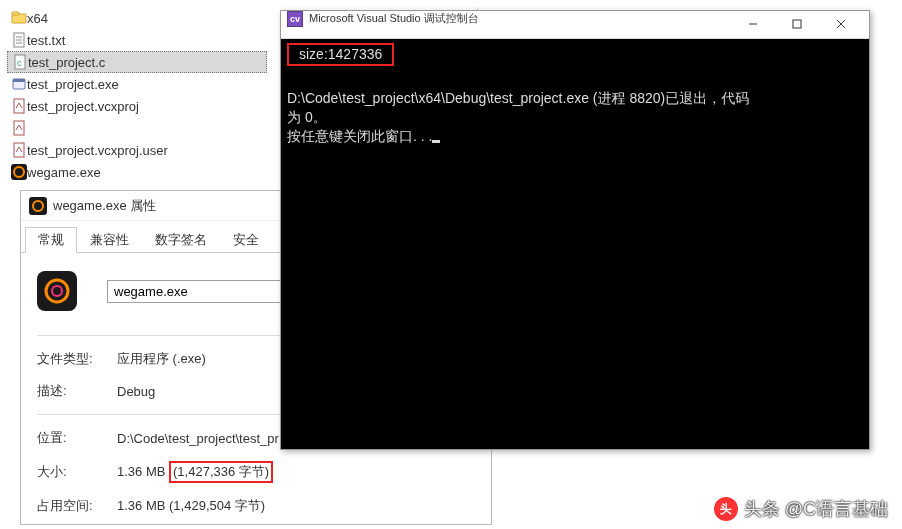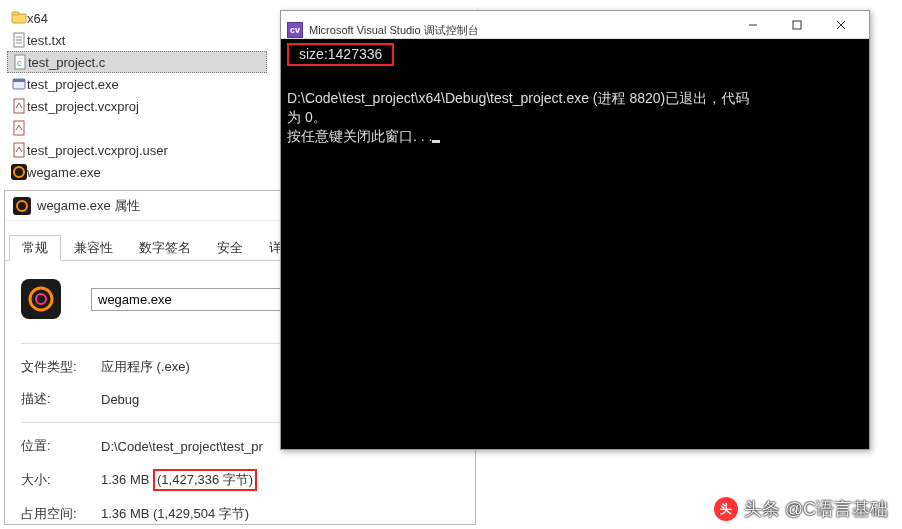--- a/index.html
+++ b/index.html
@@ -6,40 +6,40 @@
   body { width: 902px; height: 529px; background: #ffffff; position: relative; overflow: hidden; font-size: 13px; color: #333; }
   
   
   .file-list { position: absolute; left: 7px; top: 7px; width: 260px; }
   .file-item { display: flex; align-items: center; height: 22px; padding: 0 4px; gap: 0; cursor: default; }
   .file-item.selected { background: #d9d9d9; border: 1px dotted #777; }
   .file-item .icon { width: 16px; height: 16px; display: inline-flex; align-items: center; justify-content: center; }
   .file-label { font-size: 13px; }
   
   
-  .props { position: absolute; left: 4px; top: 190px; width: 472px; height: 335px; border: 1px solid #bbb; background: #fff; }
+  .props { position: absolute; left: 20px; top: 190px; width: 472px; height: 335px; border: 1px solid #bbb; background: #fff; }
   .props-titlebar { height: 30px; background: #fff; display: flex; align-items: center; padding: 0 8px; border-bottom: 1px solid #eee; }
   .props-titlebar .icon { width: 18px; height: 18px; margin-right: 6px; border-radius: 3px; }
   .props-title { font-size: 13px; }
-  .tabs { display: flex; border-bottom: 1px solid #ccc; height: 28px; margin-top: 12px; padding-left:4px;}
+  .tabs { display: flex; border-bottom: 1px solid #ccc; height: 28px; margin-top: 4px; padding-left:4px;}
   .tab { padding: 3px 12px 0 12px; height: 26px; font-size: 13px; color: #333; border:1px solid transparent; margin-top:2px;}
   .tab.active { border: 1px solid #ccc; border-bottom: 1px solid #fff; background: #fff; position:relative; top:0px;}
   .props-body { padding: 18px 16px; }
   .icon-row { display: flex; align-items: center; gap: 30px; margin-bottom: 24px; }
   .big-icon { width: 40px; height: 40px; border-radius: 8px; }
   .exe-input { border: 1px solid #a0a0a0; padding: 3px 6px; width: 300px; font-size: 13px; }
   .hr { border-top: 1px solid #ddd; margin: 4px 0 14px 0; }
   .prop-row { display: flex; align-items: center; margin-bottom: 14px; font-size: 13px; }
   .prop-label { width: 80px; color: #333; }
   .prop-value { color: #333; }
   .red-box { border: 2px solid #e22; padding: 0 2px; display: inline-block; }
   
   
   .console { position: absolute; left: 280px; top: 10px; width: 590px; height: 440px; border: 1px solid #999; background: #000; box-shadow: 2px 2px 6px rgba(0,0,0,.3); }
-  .console-titlebar { height: 28px; background: #fff; display: flex; align-items: flex-end; padding: 0 6px; border-bottom: 1px solid #ddd; }
+  .console-titlebar { height: 28px; background: #fff; display: flex; align-items: flex-start; padding: 0 6px; border-bottom: 1px solid #ddd; }
   .console-titlebar .cicon { width: 16px; height: 16px; background: #7b4fbf; margin-right: 6px; display:inline-flex; align-items:center; justify-content:center; color:#fff; font-size:9px; font-weight:bold; border:1px solid #5a3a8f;}
   .console-title { font-size: 11px; flex: 1; color: #333; }
   .win-btns { display: flex; gap:0; }
   .win-btn { width: 44px; height: 26px; display:flex; align-items:center; justify-content:center; cursor:default;}
   .console-body { font-family: "NSimSun","SimSun","Consolas", monospace; color: #ddd; font-size: 14px; padding: 4px 6px; line-height: 1.35; white-space: pre; background:#000; height: calc(100% - 28px); overflow:hidden;}
   .size-red { border: 2px solid #e22; padding: 0 10px; display: inline-block; color:#ddd; margin-bottom:4px;}
   .cursor { display:inline-block; width:8px; height:3px; background:#ddd; vertical-align: baseline; position:relative; top:2px;}
   
   
   .vdivider { position:absolute; left:477px; top:7px; width:1px; height:175px; background:#e5e5e5;}

